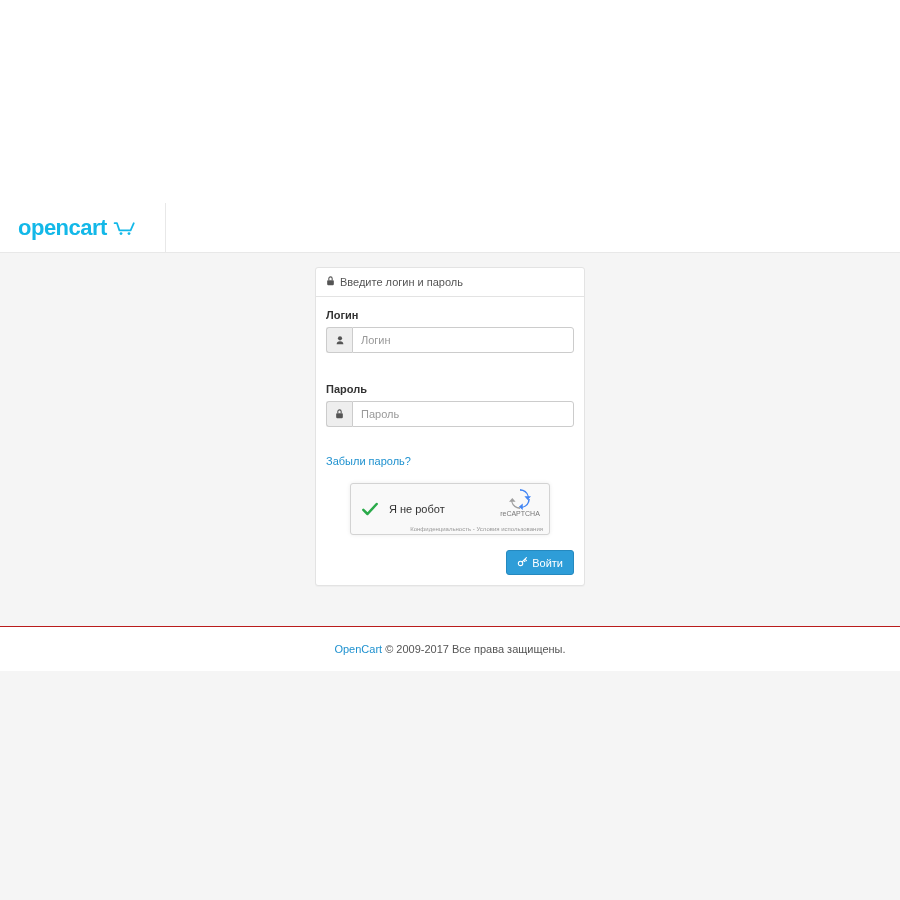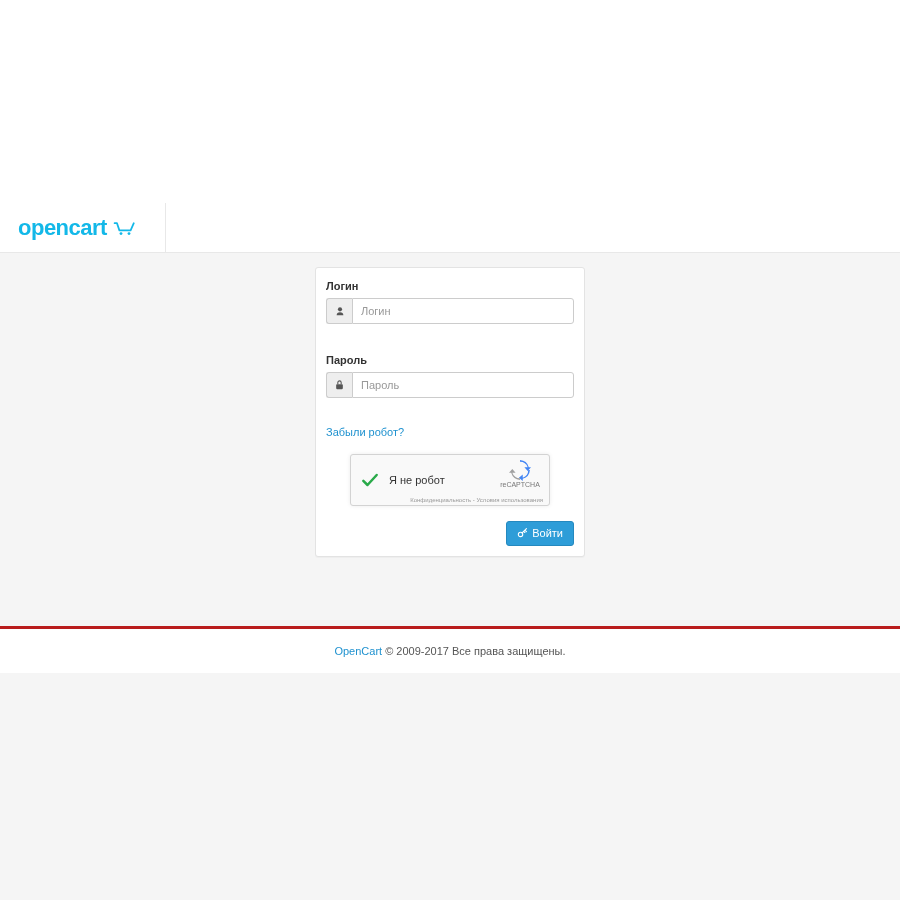--- a/index.html
+++ b/index.html
@@ -184,29 +184,29 @@
     }
     .btn-login {
       background: #2e9dd8;
       border: 1px solid #2589bf;
       color: #fff;
       font-size: 11px;
       padding: 5px 10px;
       border-radius: 3px;
       cursor: pointer;
       display: inline-flex;
-      align-items: flex-start;
+      align-items: center;
     }
     .btn-login .key-icon {
       margin-right: 4px;
       font-size: 10px;
     }
     .footer {
       background: #fff;
-      border-top: 3px solid #b91c1c;
+      border-top: 1px solid #b91c1c;
       padding: 16px 0;
       text-align: center;
       font-size: 11px;
       color: #555;
     }
     .footer-link {
       color: #1e91cf;
       text-decoration: none;
       cursor: pointer;
     }
@@ -224,20 +224,29 @@
         <path d="M 2 4 L 5 4 L 8 13 L 22 13 L 26 4" stroke="#13b8e8" stroke-width="2.2" fill="none" stroke-linejoin="round" stroke-linecap="round"></path>
         <circle cx="10" cy="17" r="1.8" fill="#13b8e8"></circle>
         <circle cx="20" cy="17" r="1.8" fill="#13b8e8"></circle>
       </svg>
     </span>
   </div>
 </div>
 
 <div class="main-area">
   <div class="panel">
+    <div class="panel-heading">
+      <span class="lock-icon">
+        <svg width="9" height="10" viewBox="0 0 10 12">
+          <rect x="1" y="5" width="8" height="6" rx="1" fill="#555"></rect>
+          <path d="M 3 5 L 3 3 A 2 2 0 0 1 7 3 L 7 5" stroke="#555" stroke-width="1.3" fill="none"></path>
+        </svg>
+      </span>
+      <span>Введите логин и пароль</span>
+    </div>
     <div class="panel-body">
 
       <div class="form-group">
         <label class="form-label">Логин</label>
         <div class="input-group">
           <span class="input-addon">
             <svg width="10" height="10" viewBox="0 0 12 12">
               <circle cx="6" cy="4" r="2.5" fill="#555"></circle>
               <path d="M 2 11 Q 2 7.5 6 7.5 Q 10 7.5 10 11 Z" fill="#555"></path>
             </svg>
@@ -252,21 +261,21 @@
           <span class="input-addon">
             <svg width="9" height="10" viewBox="0 0 10 12">
               <rect x="1" y="5" width="8" height="6" rx="1" fill="#555"></rect>
               <path d="M 3 5 L 3 3 A 2 2 0 0 1 7 3 L 7 5" stroke="#555" stroke-width="1.3" fill="none"></path>
             </svg>
           </span>
           <input type="password" class="input-field" placeholder="Пароль" style="">
         </div>
       </div>
 
-      <a class="forgot-link">Забыли робот?</a>
+      <a class="forgot-link">Забыли пароль?</a>
 
       <div class="recaptcha-box">
         <span class="captcha-check">
           <svg viewBox="0 0 24 24">
             <path d="M 4 13 L 9 18 L 20 6" stroke="#2aaa4a" stroke-width="3" fill="none" stroke-linecap="round" stroke-linejoin="round"></path>
           </svg>
         </span>
         <span class="captcha-text">Я не робот</span>
         <div class="captcha-logo-area">
           <svg viewBox="0 0 40 40">

